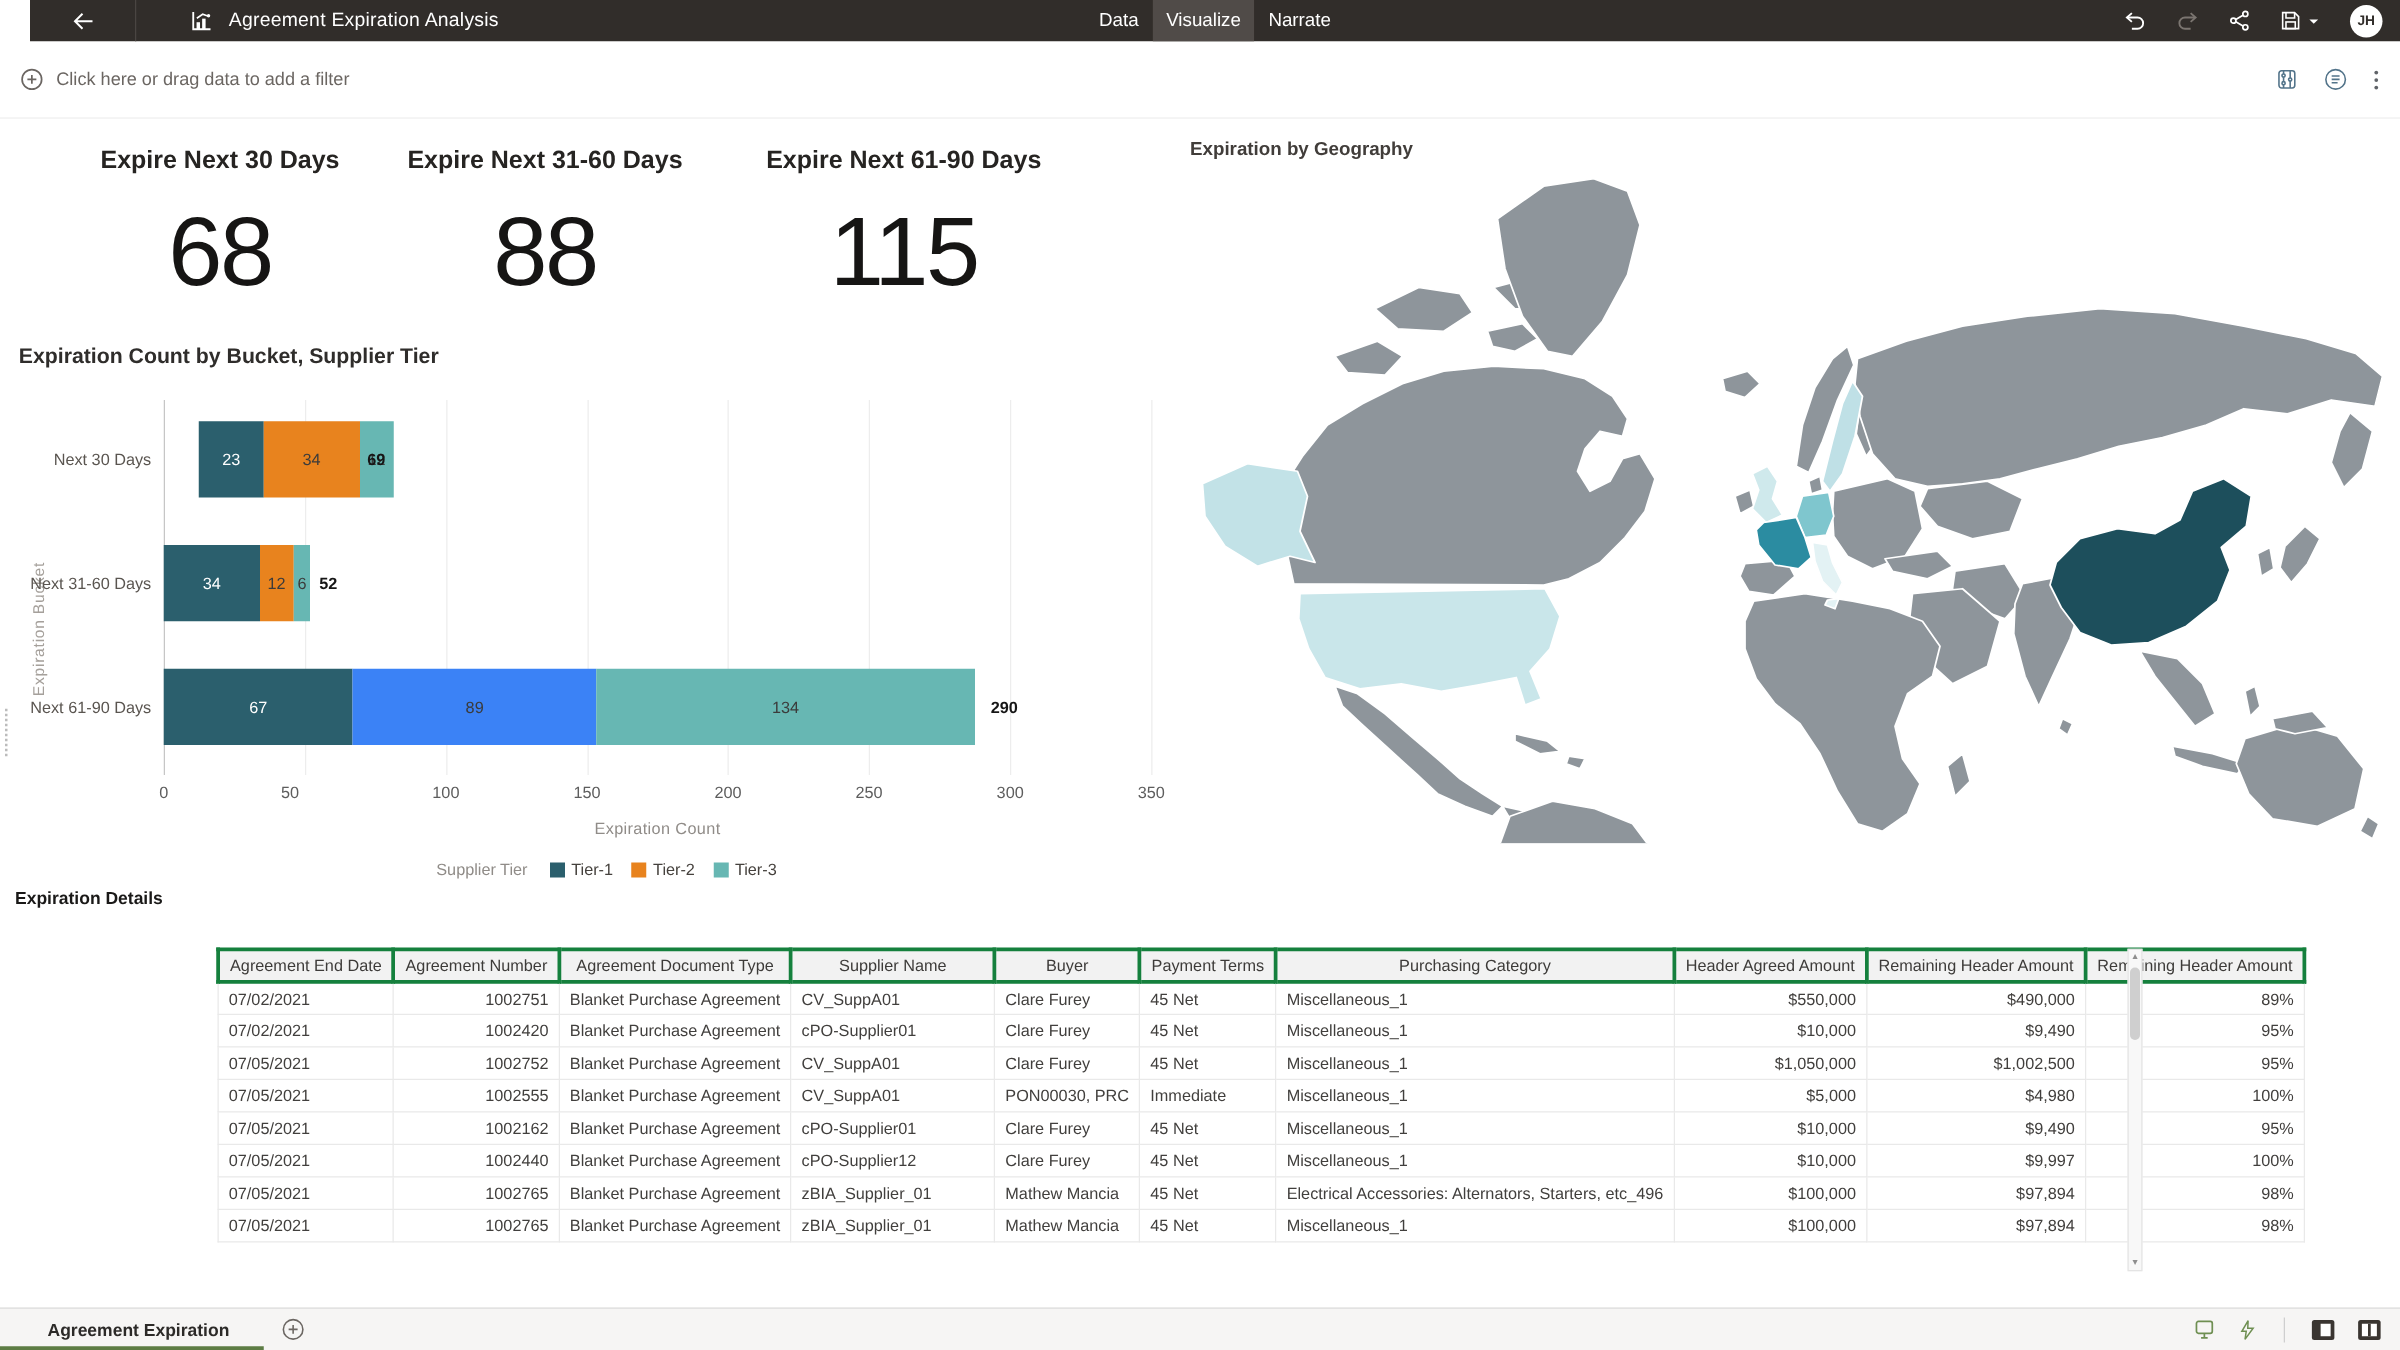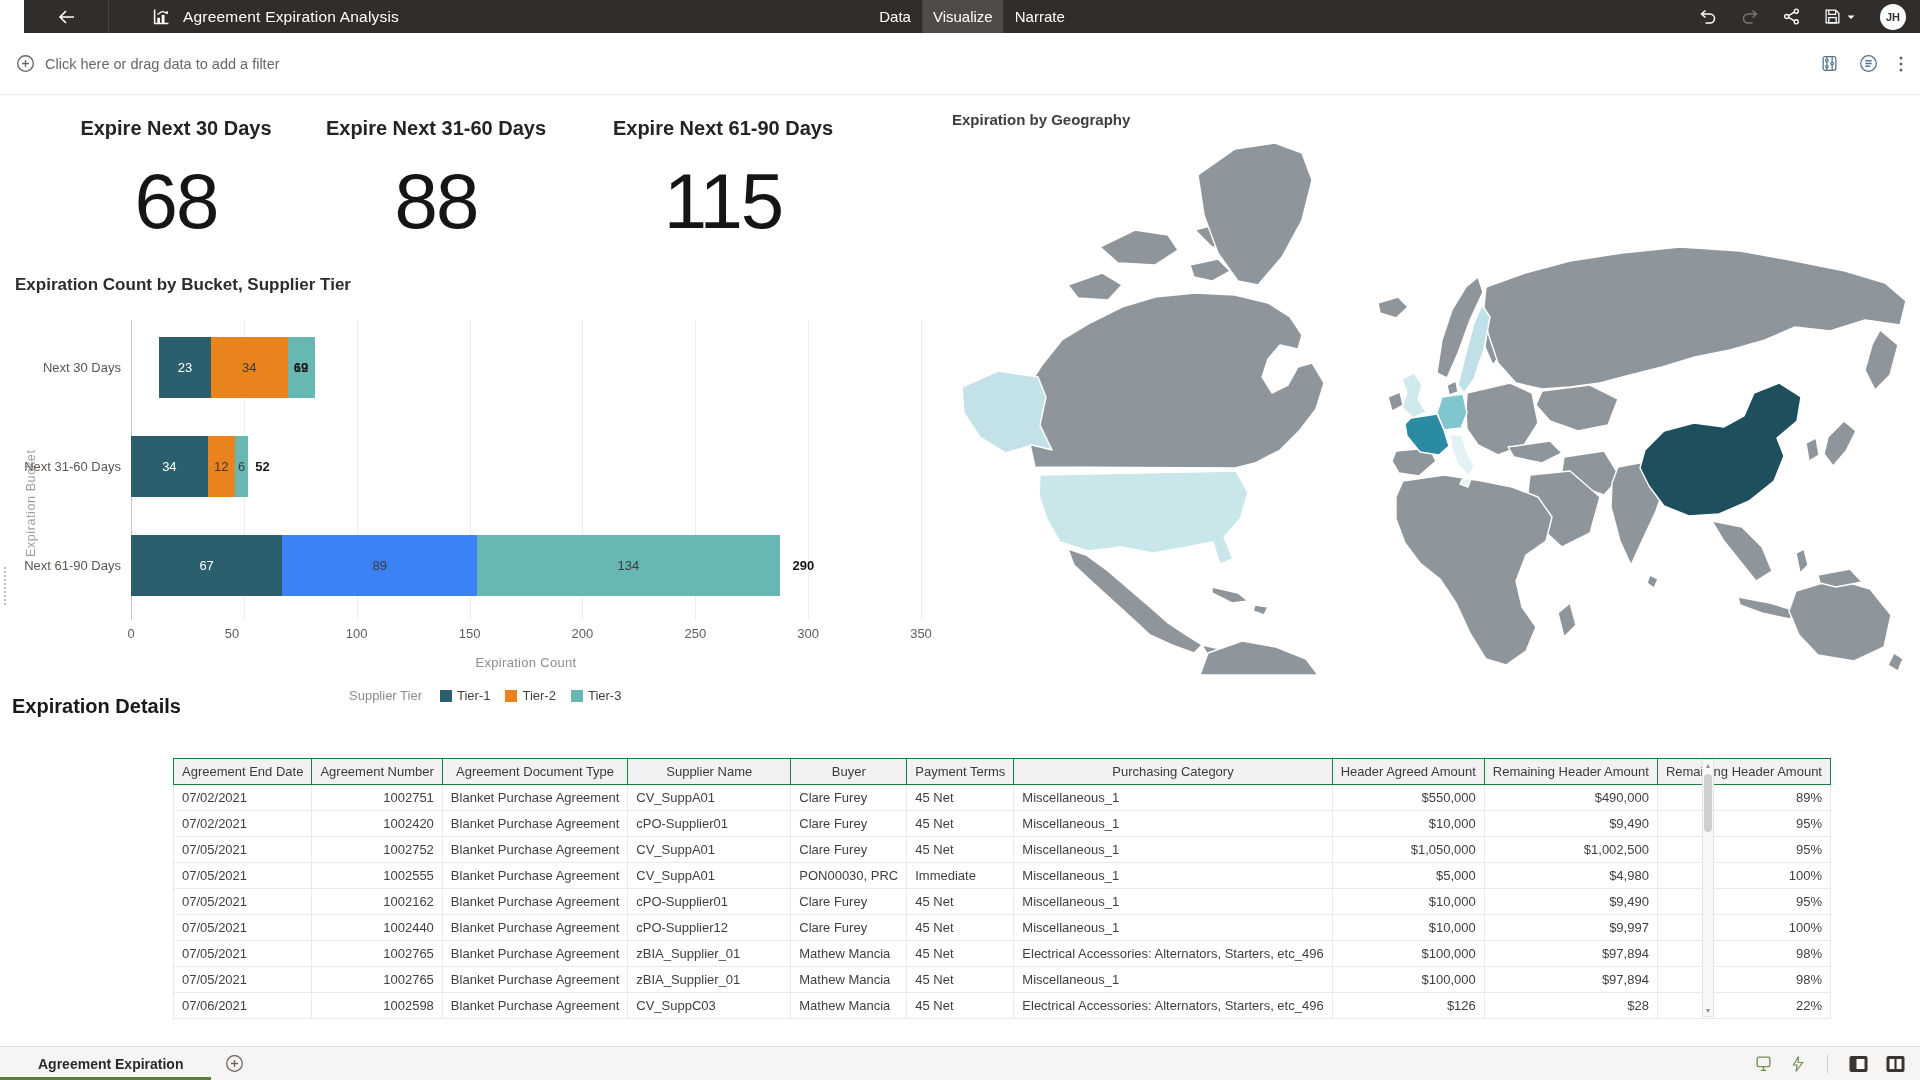--- a/index.html
+++ b/index.html
@@ -53,25 +53,25 @@
   .litem { display:flex; align-items:center; margin-right:15px; color:#45413d; }
   .swatch { width:12px; height:12px; margin-right:5px; }
   .drag-strip { position:absolute; left:4px; top:472px; height:38px; width:0; border-left:2px dotted #bcbcbc; }
 
   
   .geo-title { position:absolute; left:952px; top:16px; font-size:15px; font-weight:bold; color:#413d3a; }
   svg.map { position:absolute; left:950px; top:40px; }
   .map path { stroke:#ffffff; stroke-width:1.4; stroke-linejoin:round; }
 
   
-  .details-title { position:absolute; left:12px; top:600px; font-size:20px; font-weight:bold; color:#1a1918; }
+  .details-title { position:absolute; left:12px; top:615px; font-size:14px; font-weight:bold; color:#1a1918; }
   table.dtable { position:absolute; left:173px; top:663px; border-collapse:collapse; table-layout:fixed;
     font-size:13px; border:1px solid #d5d5d5; background:#fff; }
   .dtable th { height:26px; background:#f2f2f2; font-weight:normal; color:#3d3b39;
-    border:1px solid #15803d; padding:0 8px; text-align:center; white-space:nowrap; overflow:hidden; }
+    border:3px solid #15803d; padding:0 8px; text-align:center; white-space:nowrap; overflow:hidden; }
   .dtable td { height:26px; border:1px solid #e9e9e9; padding:0 8px; color:#413f3d; white-space:nowrap; overflow:hidden; }
   .dtable td.r { text-align:right; }
   .vscroll { position:absolute; left:1702px; top:664px; width:12px; height:258px; background:#f8f8f8; border:1px solid #e4e4e4; }
   .vscroll .arr { position:absolute; left:0; width:10px; text-align:center; font-size:7px; color:#8e8e8e; }
   .vscroll .up { top:2px; } .vscroll .dn { bottom:2px; }
   .vthumb { position:absolute; left:1px; width:8px; top:14px; height:58px; background:#cfcfcf; border-radius:4px; }
 
   
   .bottombar { position:absolute; left:0; top:1046px; width:1920px; height:34px; background:#f6f5f4;
     border-top:1px solid #dcdcdc; display:flex; align-items:center; }
@@ -416,32 +416,20 @@
           <td class="r">1002765</td>
           <td class="">Blanket Purchase Agreement</td>
           <td class="">zBIA_Supplier_01</td>
           <td class="">Mathew Mancia</td>
           <td class="">45 Net</td>
           <td class="">Miscellaneous_1</td>
           <td class="r">$100,000</td>
           <td class="r">$97,894</td>
           <td class="r">98%</td>
         </tr>
-        <tr>
-          <td class="">07/06/2021</td>
-          <td class="r">1002598</td>
-          <td class="">Blanket Purchase Agreement</td>
-          <td class="">CV_SuppC03</td>
-          <td class="">Mathew Mancia</td>
-          <td class="">45 Net</td>
-          <td class="">Electrical Accessories: Alternators, Starters, etc_496</td>
-          <td class="r">$126</td>
-          <td class="r">$28</td>
-          <td class="r">22%</td>
-        </tr>
       </tbody>
   </table>
   <div class="vscroll">
     <div class="arr up">▲</div>
     <div class="vthumb"></div>
     <div class="arr dn">▼</div>
   </div>
 </div>
 
 <div class="bottombar">

